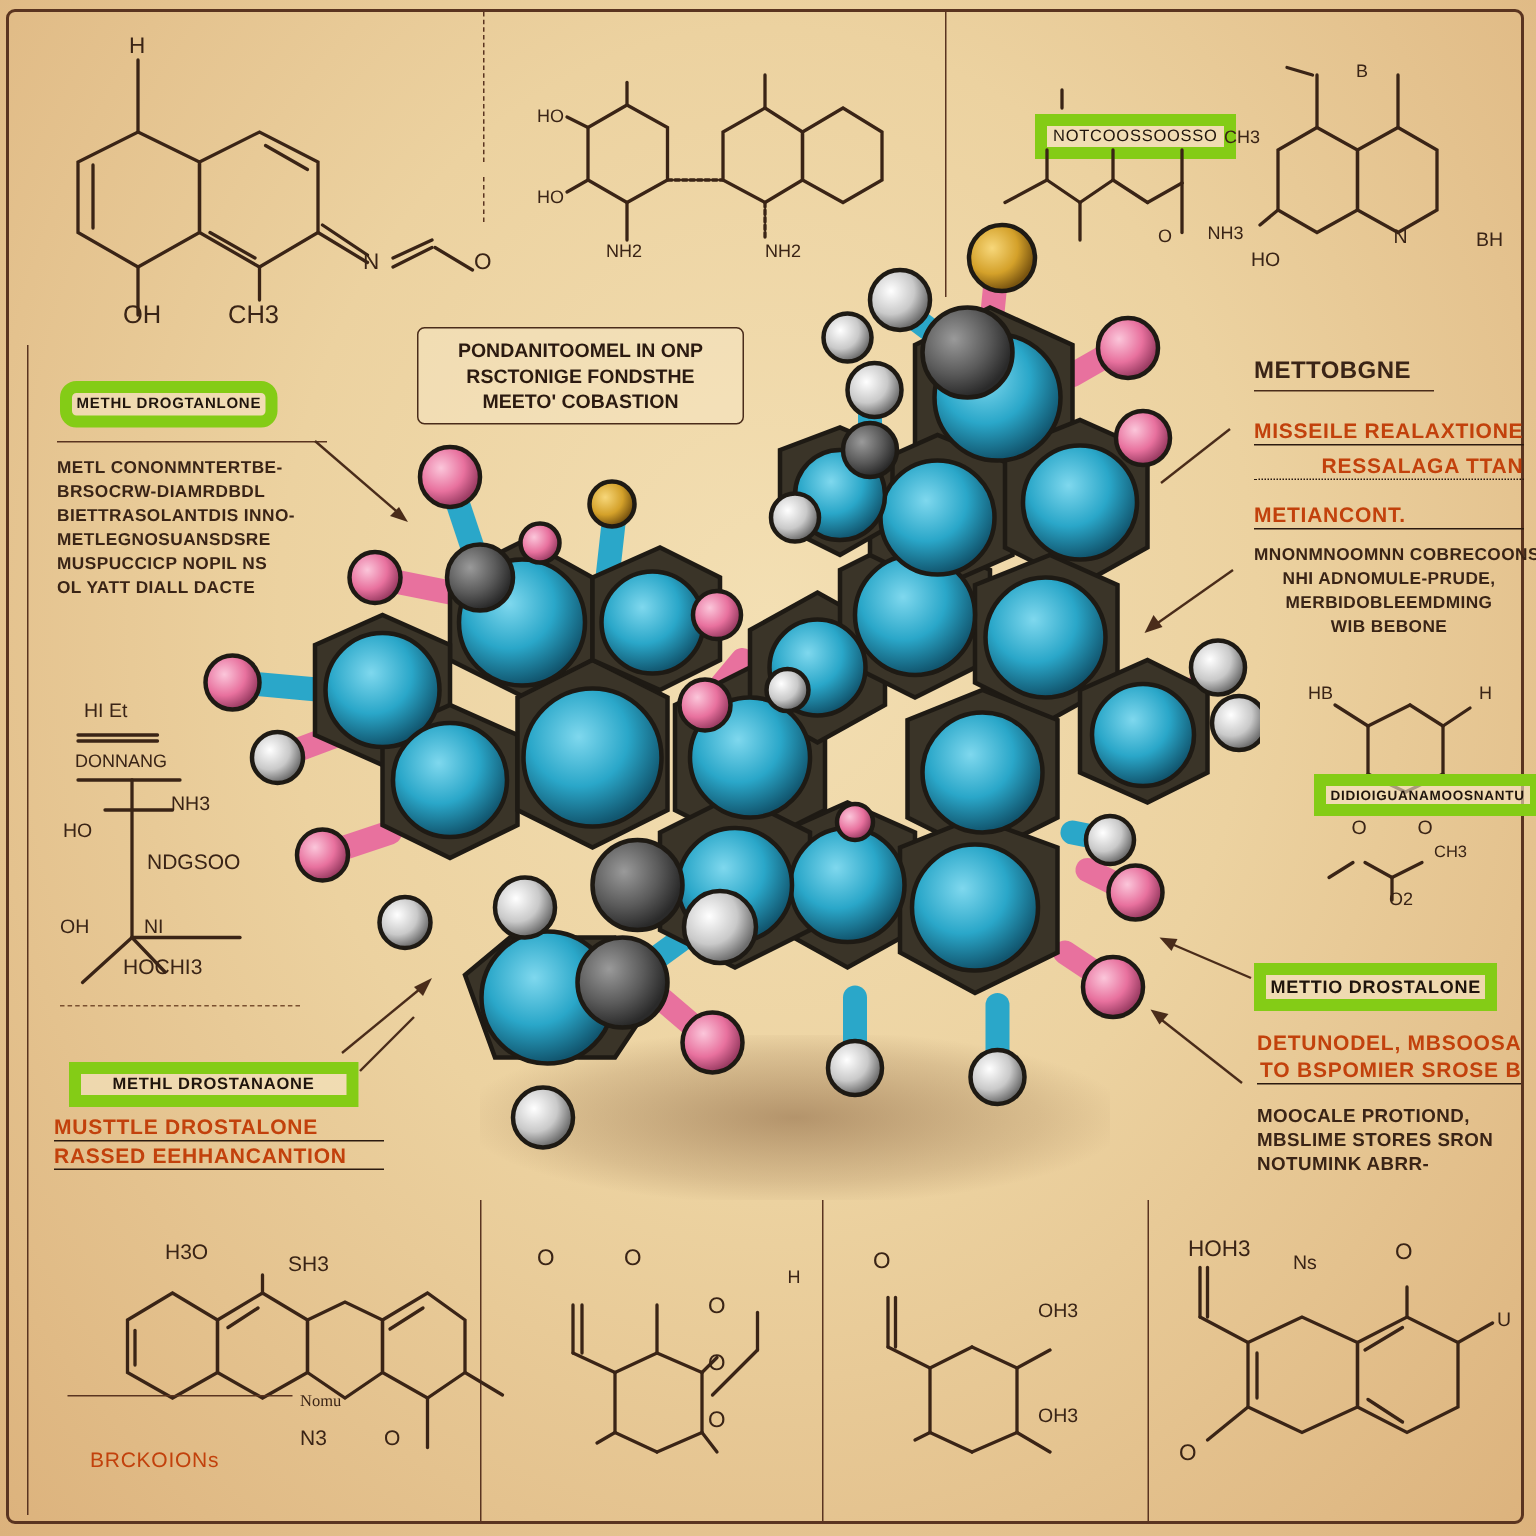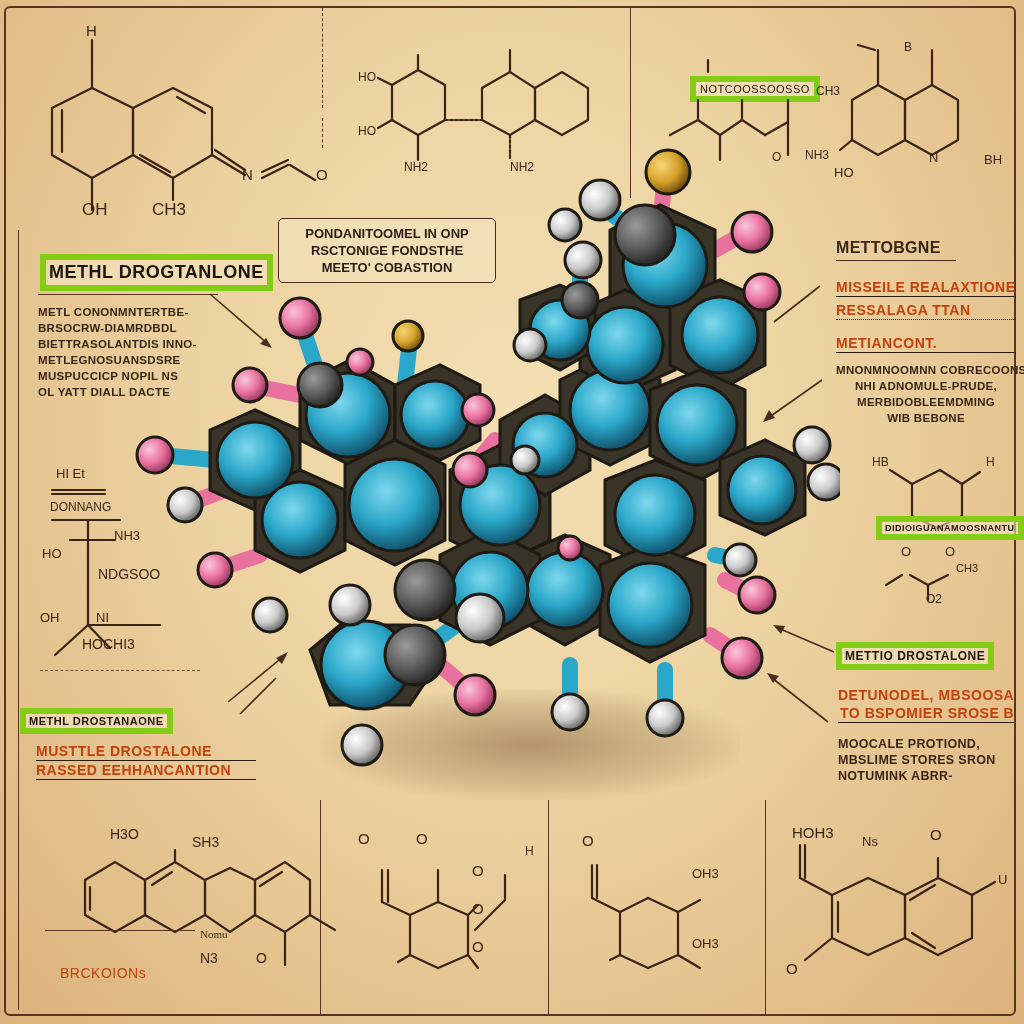--- a/index.html
+++ b/index.html
@@ -12,21 +12,21 @@
   }
   .frame {
     position:absolute; left:4px; top:6px; width:1012px; height:1010px;
     border:2px solid #5a3420; border-radius:6px; box-sizing:border-box;
   }
   .vline { position:absolute; width:0; border-left:1.5px solid #5a3420; }
   .vline.dash { border-left:1.5px dashed #5a3420; }
   .hline { position:absolute; height:0; border-top:1.5px solid #5a3420; }
   .hline.dash { border-top:1.5px dashed #7a5030; }
   .label-box {
-    position:absolute; border:6px solid #84cc16; background:rgba(245,230,195,0.6);
+    position:absolute; border:8px solid #84cc16; background:rgba(245,230,195,0.6);
     font-weight:bold; letter-spacing:0.5px; color:#1f140c; padding:2px 6px;
     font-size:13px; white-space:nowrap;
   }
   .callout {
     position:absolute; border:1.5px solid #4a2c1a; border-radius:5px;
     background:rgba(245,230,195,0.5); text-align:center;
     font-size:13px; font-weight:bold; line-height:17px; padding:6px 8px; color:#2b1a10;
   }
   .text-block { position:absolute; font-size:11.5px; font-weight:bold; line-height:16px; color:#3a2416; letter-spacing:0.3px; }
   .text-block .row { white-space:nowrap; }
@@ -117,21 +117,21 @@
   <line x1="38" y1="35" x2="38" y2="0"></line>
   <line x1="92" y1="35" x2="92" y2="0"></line>
   <line x1="12" y1="90" x2="0" y2="100"></line>
   <line x1="35" y1="0" x2="18" y2="-5"></line>
 </svg>
 <div class="atom-label" style="left:834px;top:165px;font-size:13px;">HO</div>
 <div class="atom-label" style="left:929px;top:150px;font-size:13px;">N</div>
 <div class="atom-label" style="left:984px;top:152px;font-size:13px;">BH</div>
 <div class="atom-label" style="left:904px;top:40px;font-size:12px;">B</div>
 
-<div class="label-box" style="left:40px;top:254px;font-size:18px;padding:2px 3px;">METHL DROGTANLONE</div>
+<div class="label-box" style="left:40px;top:254px;font-size:10px;padding:2px 3px;border-radius:11px;">METHL DROGTANLONE</div>
 <div class="hline" style="left:38px;top:294px;width:180px;"></div>
 <div class="text-block" style="left:38px;top:304px;">
   <div class="row">METL CONONMNTERTBE-</div>
   <div class="row">BRSOCRW-DIAMRDBDL</div>
   <div class="row">BIETTRASOLANTDIS INNO-</div>
   <div class="row">METLEGNOSUANSDSRE</div>
   <div class="row">MUSPUCCICP NOPIL NS</div>
   <div class="row">OL YATT DIALL DACTE</div>
 </div>
 <svg class="arrow" style="left:210px;top:294px;" width="70" height="60">
@@ -141,21 +141,21 @@
 
 <div class="callout" style="left:278px;top:218px;width:200px;">
   <div>PONDANITOOMEL IN ONP</div>
   <div>RSCTONIGE FONDSTHE</div>
   <div>MEETO' COBASTION</div>
 </div>
 
 <div class="text-block" style="left:836px;top:240px;font-size:16px;border-bottom:1.5px solid #4a2c1a;padding-bottom:4px;width:120px;">METTOBGNE</div>
 <div class="big-text" style="left:836px;top:278px;">
   <div class="row">MISSEILE REALAXTIONE</div>
-  <div class="row" style="margin-top:4px;border-bottom-style:dotted;">RESSALAGA TTAN</div>
+  <div class="row" style="margin-top:4px;border-bottom-style:dotted;text-align:right;">RESSALAGA TTAN</div>
   <div class="row" style="margin-top:14px;">METIANCONT.</div>
 </div>
 <div class="text-block" style="left:836px;top:362px;text-align:center;width:180px;">
   <div class="row">MNONMNOOMNN COBRECOONS</div>
   <div class="row">NHI ADNOMULE-PRUDE,</div>
   <div class="row">MERBIDOBLEEMDMING</div>
   <div class="row">WIB BEBONE</div>
 </div>
 <svg class="arrow" style="left:770px;top:286px;" width="60" height="50">
   <line x1="50" y1="0" x2="4" y2="36"></line>
@@ -199,21 +199,21 @@
   <line x1="48" y1="125" x2="48" y2="140"></line>
 </svg>
 <div class="label-box" style="left:876px;top:516px;font-size:9px;padding:1px 3px;">DIDIOIGUANAMOOSNANTU</div>
 <div class="atom-label" style="left:872px;top:455px;font-size:12px;">HB</div>
 <div class="atom-label" style="left:986px;top:455px;font-size:12px;">H</div>
 <div class="atom-label" style="left:901px;top:544px;font-size:13px;">O</div>
 <div class="atom-label" style="left:945px;top:544px;font-size:13px;">O</div>
 <div class="atom-label" style="left:926px;top:592px;font-size:12px;">O2</div>
 <div class="atom-label" style="left:956px;top:562px;font-size:11px;">CH3</div>
 
-<div class="label-box" style="left:20px;top:708px;font-size:11px;padding:1px 3px;">METHL DROSTANAONE</div>
+<div class="label-box" style="left:46px;top:708px;font-size:11px;padding:1px 21px;">METHL DROSTANAONE</div>
 <div class="big-text" style="left:36px;top:742px;">
   <div class="row" style="width:220px;">MUSTTLE DROSTALONE</div>
   <div class="row" style="width:220px;">RASSED EEHHANCANTION</div>
 </div>
 <svg class="arrow" style="left:224px;top:650px;" width="70" height="70">
   <line x1="4" y1="52" x2="60" y2="6"></line>
     <polygon points="64,2 58,14 52,8"></polygon>
 </svg>
 <svg class="arrow" style="left:236px;top:672px;" width="50" height="50">
   <line x1="4" y1="42" x2="40" y2="6"></line>

